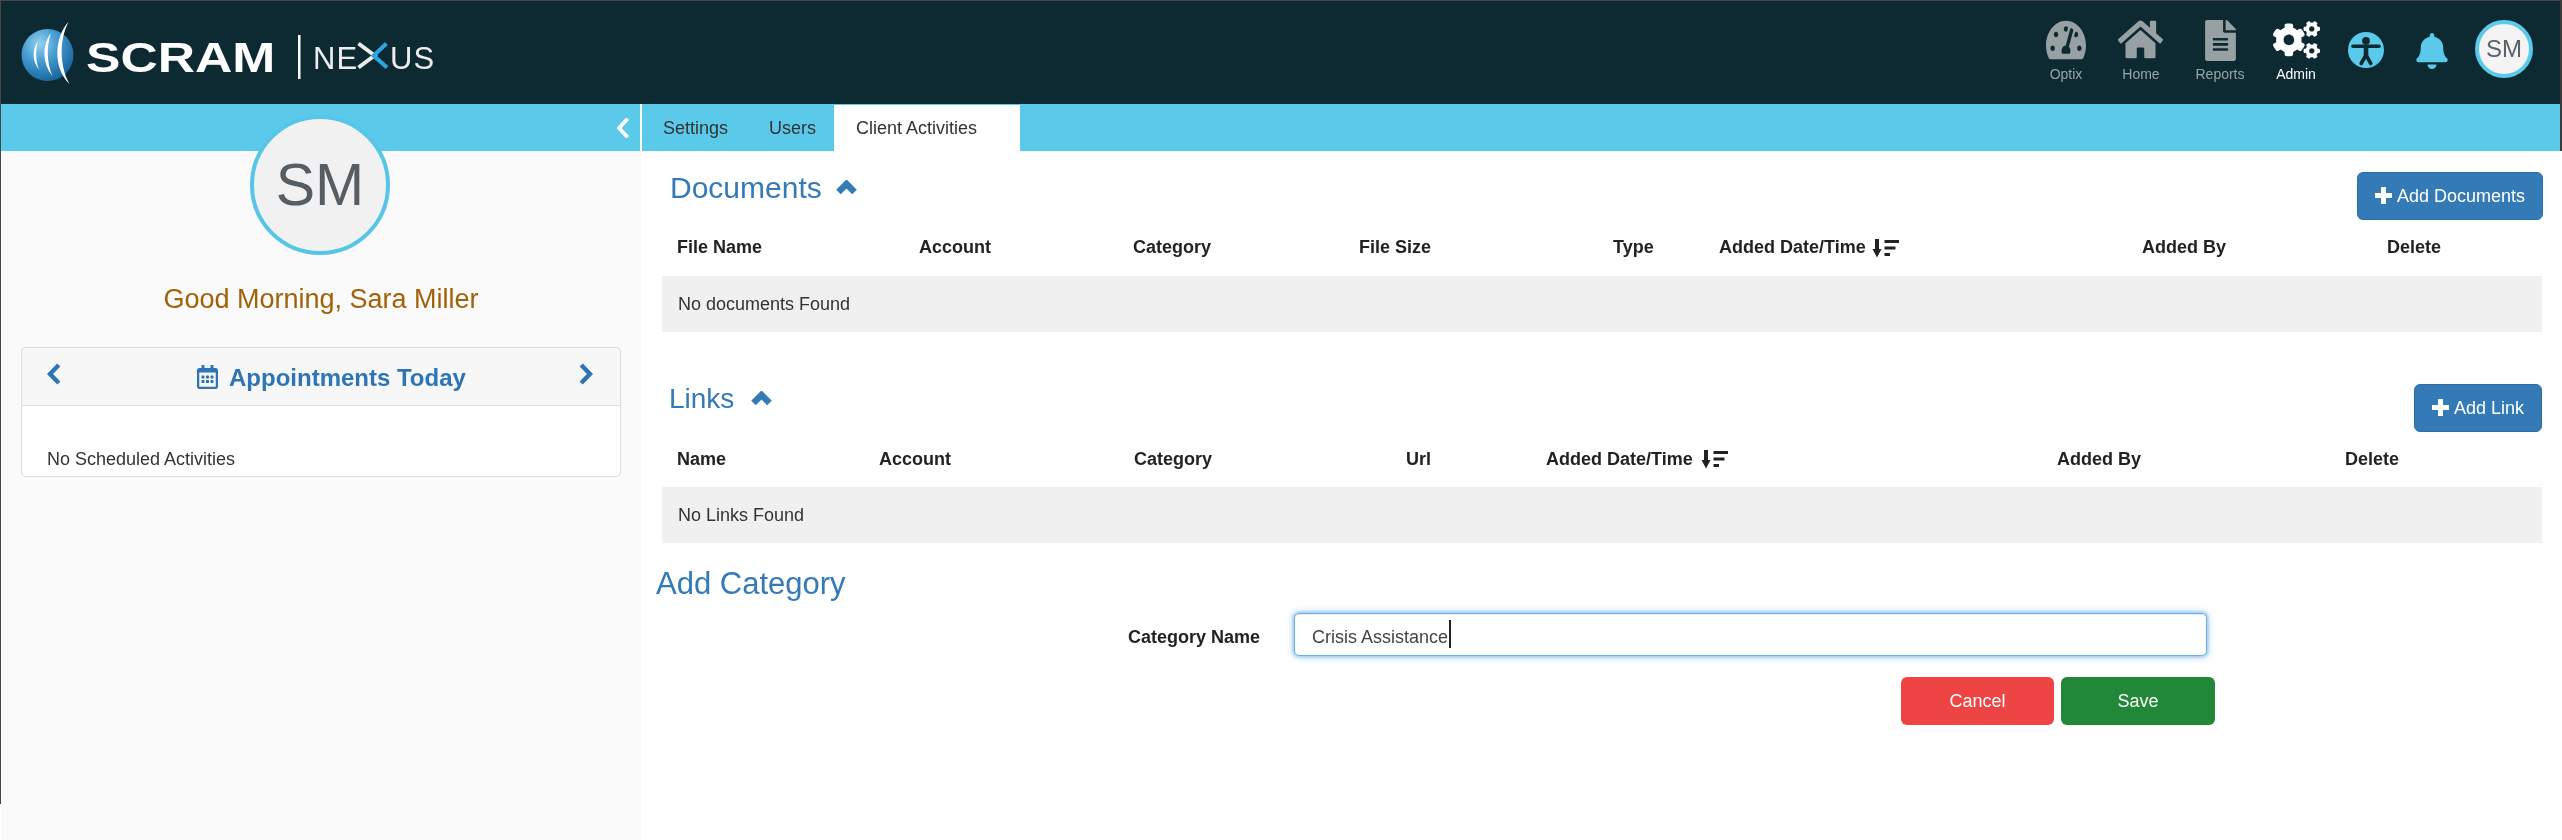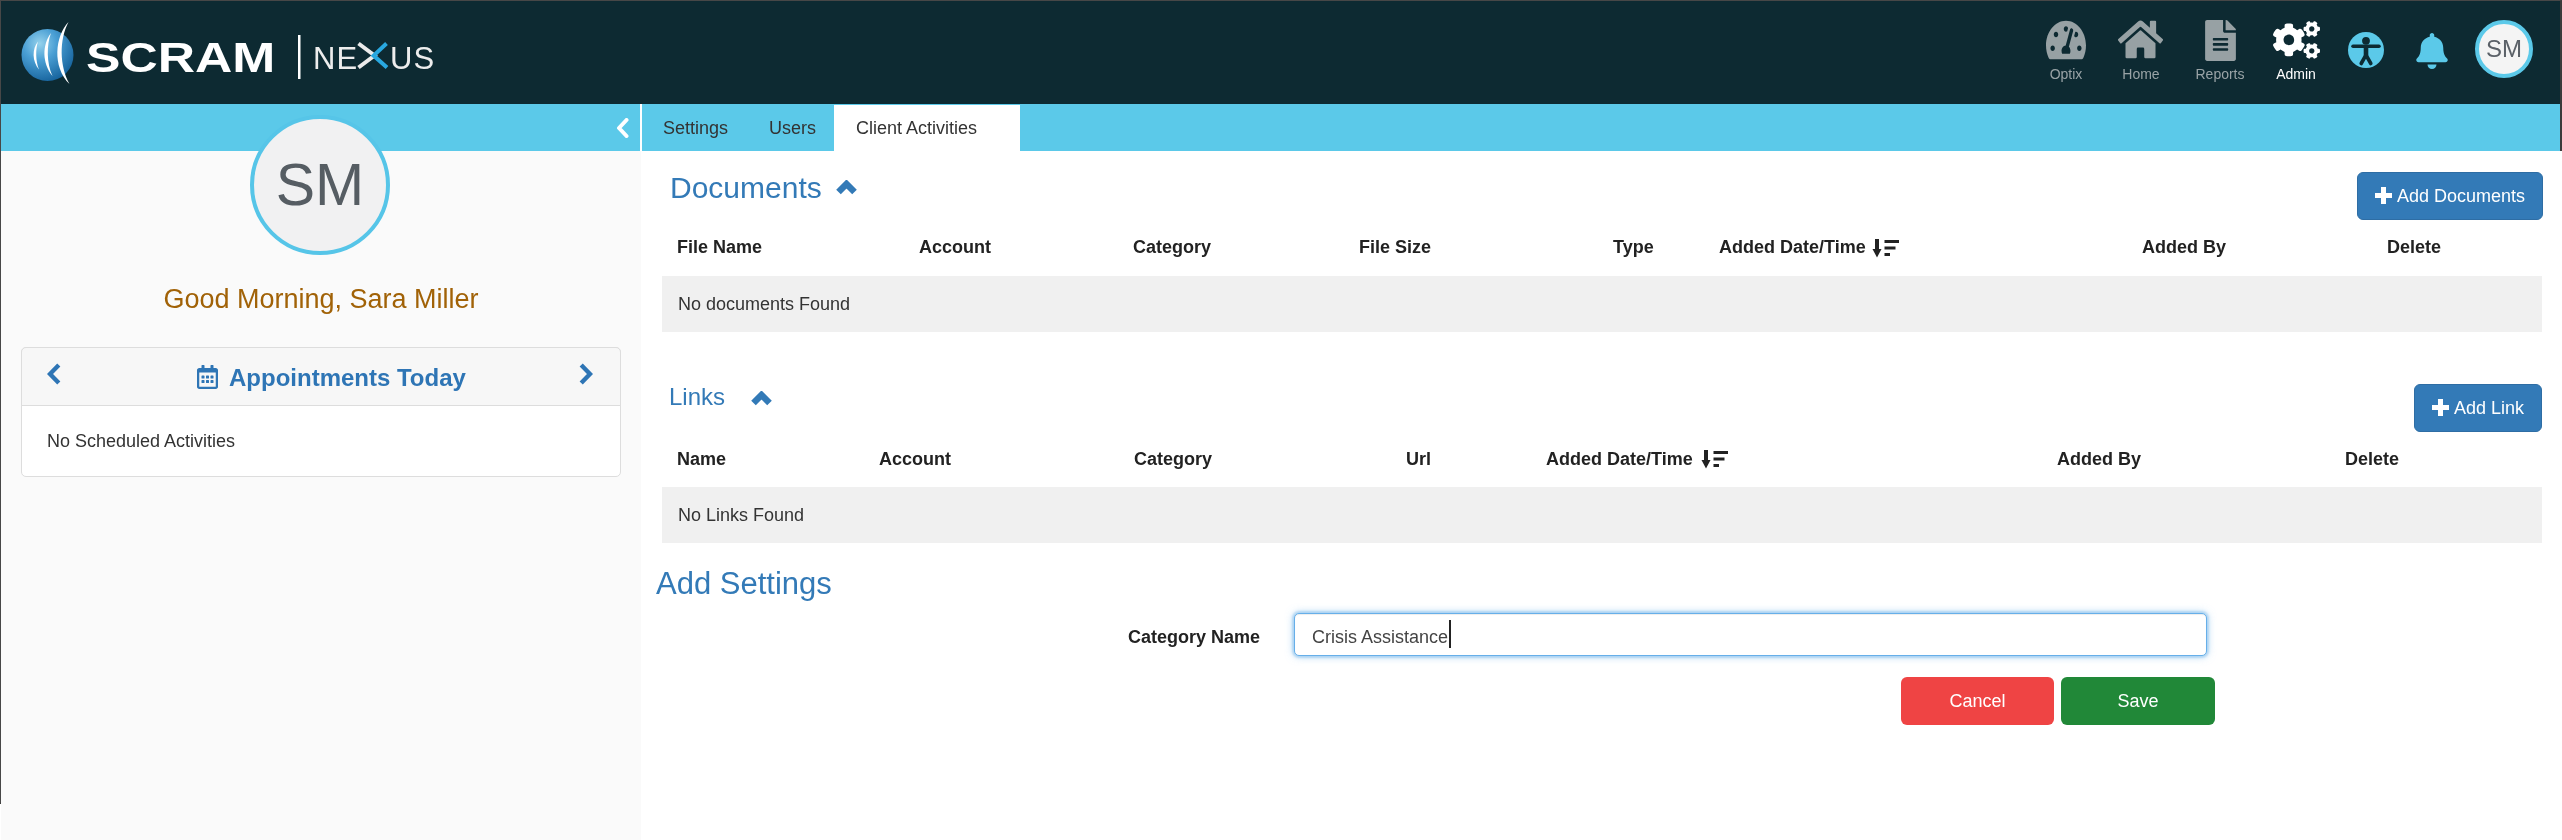--- a/index.html
+++ b/index.html
@@ -106,21 +106,21 @@
   <svg width="14" height="22" viewBox="0 0 14 22" style="position:absolute;left:46px;top:362px;">
       <path d="M 11.8 2 L 3 11 L 11.8 20" stroke="#2e75b5" stroke-width="4.4" fill="none"></path>
     </svg>
   <svg width="14" height="22" viewBox="0 0 14 22" style="position:absolute;left:578px;top:362px;">
       <path d="M 2.2 2 L 11 11 L 2.2 20" stroke="#2e75b5" stroke-width="4.4" fill="none"></path>
     </svg>
   <svg width="21" height="26" viewBox="0 0 448 512" style="position:absolute;left:196px;top:363px;" fill="#2e75b5">
       <path d="M148 288h-40c-6.6 0-12-5.4-12-12v-40c0-6.6 5.4-12 12-12h40c6.6 0 12 5.4 12 12v40c0 6.6-5.4 12-12 12zm108-12v-40c0-6.6-5.4-12-12-12h-40c-6.6 0-12 5.4-12 12v40c0 6.6 5.4 12 12 12h40c6.6 0 12-5.4 12-12zm96 0v-40c0-6.6-5.4-12-12-12h-40c-6.6 0-12 5.4-12 12v40c0 6.6 5.4 12 12 12h40c6.6 0 12-5.4 12-12zm-96 96v-40c0-6.6-5.4-12-12-12h-40c-6.6 0-12 5.4-12 12v40c0 6.6 5.4 12 12 12h40c6.6 0 12-5.4 12-12zm-96 0v-40c0-6.6-5.4-12-12-12h-40c-6.6 0-12 5.4-12 12v40c0 6.6 5.4 12 12 12h40c6.6 0 12-5.4 12-12zm192 0v-40c0-6.6-5.4-12-12-12h-40c-6.6 0-12 5.4-12 12v40c0 6.6 5.4 12 12 12h40c6.6 0 12-5.4 12-12zm96-260v352c0 26.5-21.5 48-48 48H48c-26.5 0-48-21.5-48-48V112c0-26.5 21.5-48 48-48h48V12c0-6.6 5.4-12 12-12h40c6.6 0 12 5.4 12 12v52h128V12c0-6.6 5.4-12 12-12h40c6.6 0 12 5.4 12 12v52h48c26.5 0 48 21.5 48 48zm-48 346V160H48v298c0 3.3 2.7 6 6 6h340c3.3 0 6-2.7 6-6z"></path>
     </svg>
   <div style="position:absolute;left:228px;top:365px;font-size:24px;font-weight:bold;color:#2e75b5;line-height:1;">Appointments Today</div>
-  <div class="rowtxt" style="left:46px;top:431px;">No Scheduled Activities</div>
+  <div class="rowtxt" style="left:46px;top:449px;">No Scheduled Activities</div>
 
   <div id="main"></div>
 
   <div class="hblue" style="left:669px;top:172px;font-size:30px;">Documents</div>
   <svg width="21" height="15" viewBox="0 0 21 15" style="position:absolute;left:835px;top:179px;">
       <path d="M 2.5 12 L 10.5 4 L 18.5 12" stroke="#337ab7" stroke-width="6.5" fill="none"></path>
     </svg>
   <div class="btnblue" style="left:2356px;top:171px;width:186px;height:48px;line-height:46px;"><svg width="17" height="17" viewBox="0 0 17 17" style="vertical-align:-2px;margin-right:5px;">
         <path d="M6 0 h5 v6 h6 v5 h-6 v6 h-5 v-6 H0 V6 h6 z" fill="#fff"></path>
       </svg>Add Documents</div>
@@ -137,21 +137,21 @@
         <rect x="12.5" y="1" width="14.5" height="3"></rect>
         <rect x="12.5" y="7.5" width="11" height="3"></rect>
         <rect x="12.5" y="14" width="5.5" height="3"></rect>
       </g>
     </svg>
   <div class="th" style="left:2141px;top:237px;">Added By</div>
   <div class="th" style="left:2386px;top:237px;">Delete</div>
   <div class="grayrow" style="top:275px;"></div>
   <div class="rowtxt" style="left:677px;top:294px;">No documents Found</div>
 
-  <div class="hblue" style="left:668px;top:384px;font-size:24px;">Links</div>
+  <div class="hblue" style="left:668px;top:384px;font-size:28px;">Links</div>
   <svg width="21" height="15" viewBox="0 0 21 15" style="position:absolute;left:750px;top:390px;">
       <path d="M 2.5 12 L 10.5 4 L 18.5 12" stroke="#337ab7" stroke-width="6.5" fill="none"></path>
     </svg>
   <div class="btnblue" style="left:2413px;top:383px;width:128px;height:48px;line-height:46px;"><svg width="17" height="17" viewBox="0 0 17 17" style="vertical-align:-2px;margin-right:5px;">
         <path d="M6 0 h5 v6 h6 v5 h-6 v6 h-5 v-6 H0 V6 h6 z" fill="#fff"></path>
       </svg>Add Link</div>
   <div class="th" style="left:676px;top:449px;">Name</div>
   <div class="th" style="left:878px;top:449px;">Account</div>
   <div class="th" style="left:1133px;top:449px;">Category</div>
   <div class="th" style="left:1405px;top:449px;">Url</div>
@@ -163,20 +163,20 @@
         <rect x="12.5" y="1" width="14.5" height="3"></rect>
         <rect x="12.5" y="7.5" width="11" height="3"></rect>
         <rect x="12.5" y="14" width="5.5" height="3"></rect>
       </g>
     </svg>
   <div class="th" style="left:2056px;top:449px;">Added By</div>
   <div class="th" style="left:2344px;top:449px;">Delete</div>
   <div class="grayrow" style="top:486px;"></div>
   <div class="rowtxt" style="left:677px;top:505px;">No Links Found</div>
 
-  <div class="hblue" style="left:655px;top:567px;font-size:31px;">Add Settings</div>
+  <div class="hblue" style="left:655px;top:567px;font-size:31px;">Add Category</div>
   <div class="th" style="left:1059px;top:627px;width:200px;text-align:right;">Category Name</div>
   <div style="position:absolute;left:1293px;top:612px;width:913px;height:43px;background:#fff;border:1px solid #66afe9;border-radius:5px;box-shadow:inset 0 1px 1px rgba(0,0,0,.075), 0 0 2px 2px rgba(102,175,233,.35), 0 0 9px rgba(102,175,233,.6);"></div>
   <div class="rowtxt" style="left:1311px;top:627px;color:#444;">Crisis Assistance</div>
   <div style="position:absolute;left:1448px;top:619px;width:2px;height:28px;background:#222;"></div>
   <div style="position:absolute;left:1900px;top:676px;width:153px;height:48px;background:#ef4444;border-radius:6px;color:#fff;font-size:18px;text-align:center;line-height:48px;">Cancel</div>
   <div style="position:absolute;left:2060px;top:676px;width:154px;height:48px;background:#218838;border-radius:6px;color:#fff;font-size:18px;text-align:center;line-height:48px;">Save</div>
 </div>
 
 </body></html>

